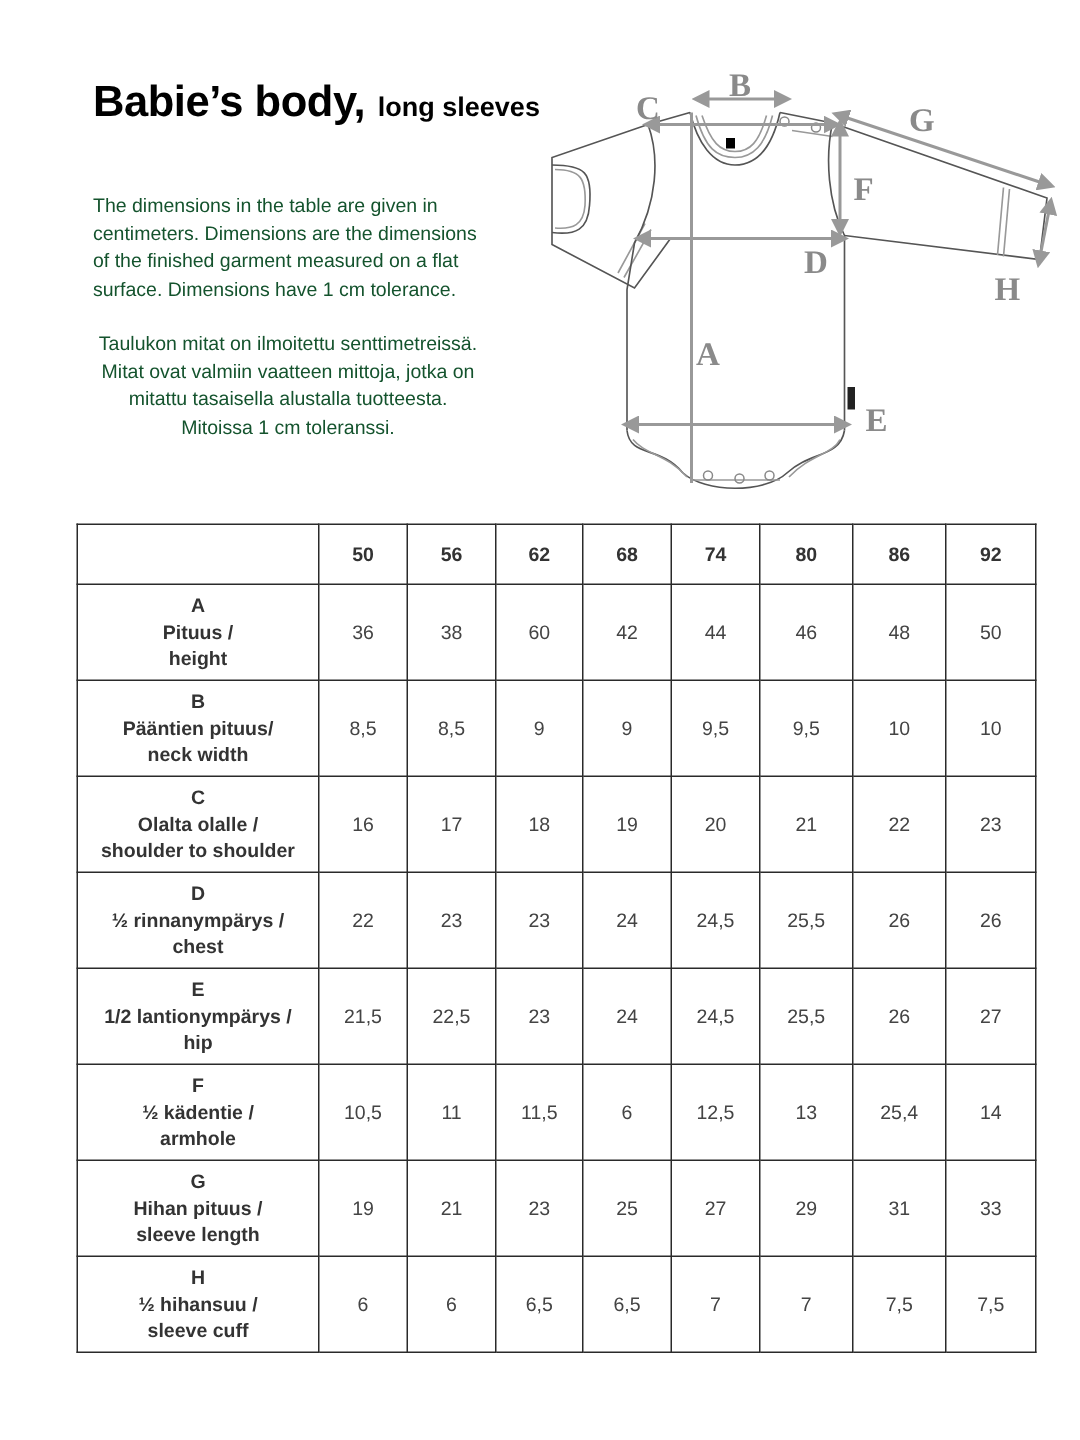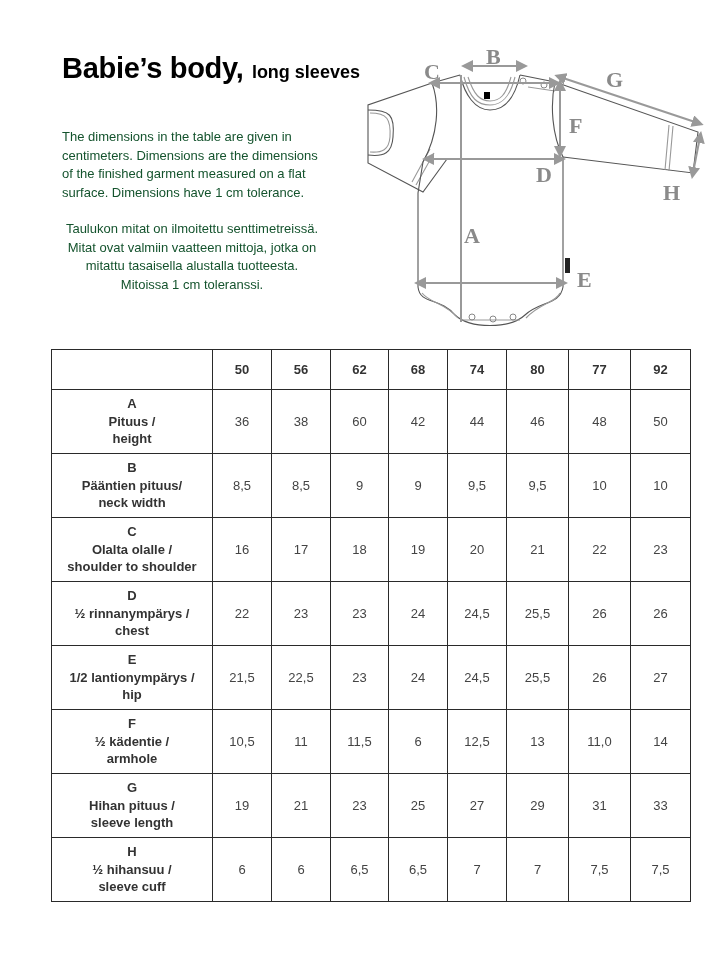--- a/index.html
+++ b/index.html
@@ -103,21 +103,21 @@
   </colgroup>
   <thead>
     <tr>
       <th></th>
     <th>50</th>
         <th>56</th>
         <th>62</th>
         <th>68</th>
         <th>74</th>
         <th>80</th>
-        <th>77</th>
+        <th>86</th>
         <th>92</th>
       </tr>
   </thead>
   <tbody id="tbody">
       <tr>
         <td class="label">
           <span>A</span>
           <span>Pituus /</span>
           <span>height</span>
         </td>
@@ -195,21 +195,21 @@
           <span>F</span>
           <span>½ kädentie /</span>
           <span>armhole</span>
         </td>
         <td>10,5</td>
         <td>11</td>
         <td>11,5</td>
         <td>6</td>
         <td>12,5</td>
         <td>13</td>
-        <td>11,0</td>
+        <td>25,4</td>
         <td>14</td>
       </tr>
       <tr>
         <td class="label">
           <span>G</span>
           <span>Hihan pituus /</span>
           <span>sleeve length</span>
         </td>
         <td>19</td>
         <td>21</td>

